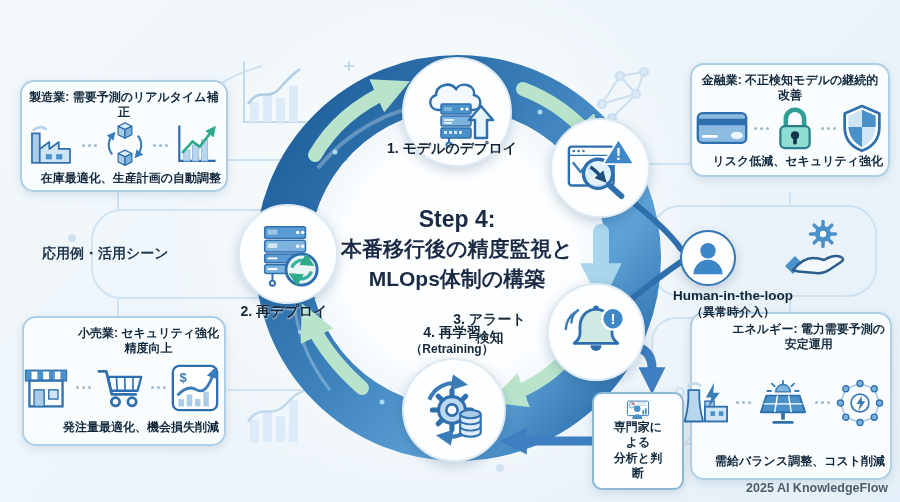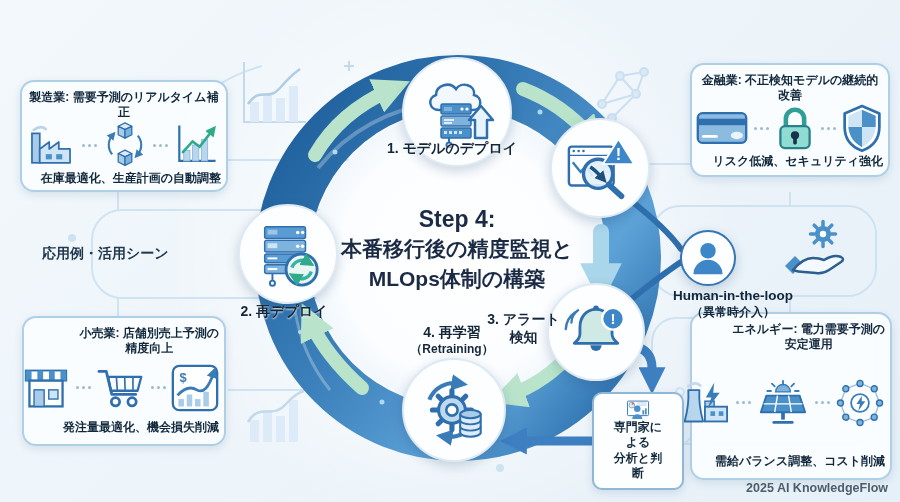--- a/index.html
+++ b/index.html
@@ -206,21 +206,21 @@
   <div class="node" style="left:547px;top:283px;width:94px;height:94px;">
     <svg width="72" height="68" viewBox="0 0 76 72">
       <path d="M12,26 A16,16 0 0 1 19,13 M6,33 A23,23 0 0 1 16,15" stroke="#3a7cb8" stroke-width="2.5" fill="none" stroke-linecap="round"></path>
       <circle cx="38" cy="11" r="3" fill="#2f6fae"></circle>
       <path d="M38,12 c-11,0 -17,9 -17,19 v7 c0,5 -3,7 -6,10 h46 c-3,-3 -6,-5 -6,-10 v-7 c0,-10 -6,-19 -17,-19 z" fill="#cfe9e4" stroke="#2f6fae" stroke-width="3" stroke-linejoin="round"></path>
       <path d="M32,50 a6,6 0 0 0 12,0 z" fill="#2f6fae"></path>
       <circle cx="56" cy="22" r="11.5" fill="#3d87c8" stroke="#fff" stroke-width="2.5"></circle>
       <text x="56" y="28" text-anchor="middle" font-size="16" font-weight="bold" fill="#fff">!</text>
     </svg>
   </div>
-  <div class="steplabel" style="left:466px;top:311px;width:115px;">
+  <div class="steplabel" style="left:432px;top:311px;width:115px;">
     <div class="main">3. アラート</div>
     <div class="main">検知</div>
   </div>
 
   <div class="node" style="left:402px;top:358px;width:100px;height:100px;">
     <svg width="74" height="74" viewBox="0 0 72 72">
       <path d="M12,26 A26,26 0 0 1 40,10" fill="none" stroke="#3a7cb8" stroke-width="4" marker-end="url(#mSteel)"></path>
       <path d="M56,46 A26,26 0 0 1 28,62" fill="none" stroke="#3a7cb8" stroke-width="4" marker-end="url(#mSteel)"></path>
       <g stroke="#2f6fae" stroke-width="5" stroke-linecap="round">
         <path d="M47,36 H53 M43.2,45.2 L47.4,49.4 M34,49 V55 M24.8,45.2 L20.6,49.4 M21,36 H15 M24.8,26.8 L20.6,22.6 M34,23 V17 M43.2,26.8 L47.4,22.6"></path>
@@ -375,21 +375,21 @@
         <path d="M23,7 L38,13.5 V26 H23 Z" fill="#4a90c9"></path>
         <path d="M23,26 H8 C9,37 15,44 23,48 Z" fill="#4a90c9"></path>
         <path d="M23,26 H38 C37,37 31,44 23,48 Z" fill="#cfe4f4"></path>
       </svg>
     </div>
     <div class="caption">リスク低減、セキュリティ強化</div>
   </div>
 
   <div class="ucbox" style="left:22px;top:316px;width:204px;height:130px;">
     <div class="title">
-      <div>小売業: 店舗別売上予測の</div>
+      <div>小売業: セキュリティ強化</div>
       <div>精度向上</div>
     </div>
     <div class="icon-row">
       <svg width="50" height="46" viewBox="0 0 54 50">
         <rect x="5" y="6" width="44" height="11" fill="#fff" stroke="#2f6fae" stroke-width="2"></rect>
         <rect x="5" y="6" width="6.3" height="11" fill="#4a90c9"></rect>
         <rect x="17.6" y="6" width="6.3" height="11" fill="#4a90c9"></rect>
         <rect x="30.2" y="6" width="6.3" height="11" fill="#4a90c9"></rect>
         <rect x="42.7" y="6" width="6.3" height="11" fill="#4a90c9"></rect>
         <rect x="9" y="17" width="36" height="28" fill="#fff" stroke="#2f6fae" stroke-width="2.5"></rect>

